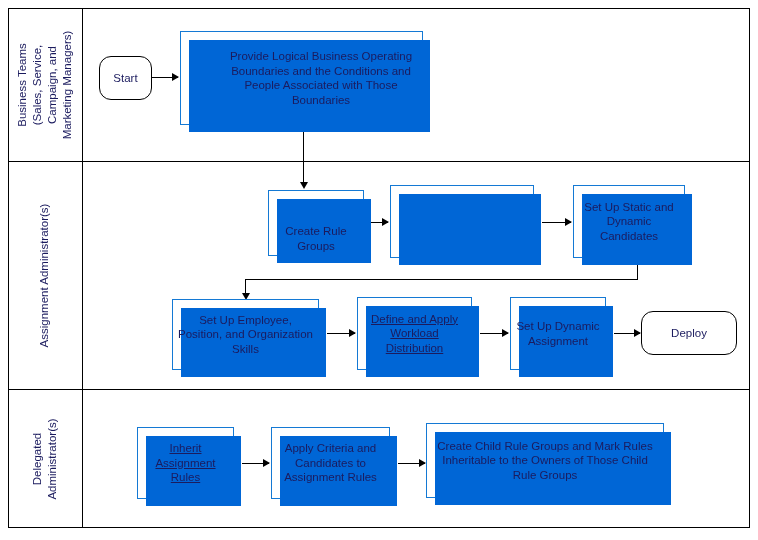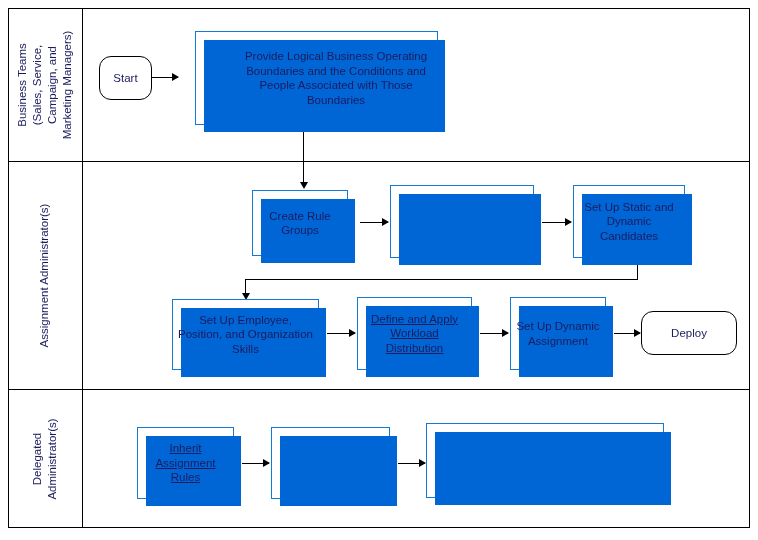--- a/index.html
+++ b/index.html
@@ -152,29 +152,29 @@
     </div>
   </div>
 
   <div class="terminator" style="left:99px;top:56px;width:53px;height:44px;">
     <span>Start</span>
   </div>
 
   <div class="conn-h" style="left:152px;top:77px;width:26px;"></div>
   <div class="arrow-r" style="left:172px;top:73.3px;"></div>
 
-  <div class="node" style="left:195px;top:31px;width:243px;height:94px;padding-left:43px;">
+  <div class="node" style="left:180px;top:31px;width:243px;height:94px;padding-left:43px;">
     <span class="shadow"></span>
     <span class="txt">Provide Logical Business Operating Boundaries and the Conditions and People Associated with Those Boundaries</span>
   </div>
 
   <div class="conn-v" style="left:303px;top:125px;height:60px;"></div>
   <div class="arrow-d" style="left:299.5px;top:182px;"></div>
 
-  <div class="node" style="left:252px;top:190px;width:96px;height:66px;">
+  <div class="node" style="left:268px;top:190px;width:96px;height:66px;align-items:flex-end;">
     <span class="shadow"></span>
     <span class="txt">Create Rule Groups</span>
   </div>
 
   <div class="conn-h" style="left:360px;top:222px;width:28px;"></div>
   <div class="arrow-r" style="left:382px;top:218.3px;"></div>
 
   <div class="node" style="left:390px;top:185px;width:144px;height:73px;">
     <span class="shadow"></span>
   </div>
@@ -223,22 +223,24 @@
   <div class="node" style="left:137px;top:427px;width:97px;height:72px;text-decoration:underline;">
     <span class="shadow"></span>
     <span class="txt">Inherit Assignment Rules</span>
   </div>
 
   <div class="conn-h" style="left:242px;top:462.6px;width:27px;"></div>
   <div class="arrow-r" style="left:263px;top:459px;"></div>
 
   <div class="node" style="left:271px;top:427px;width:119px;height:72px;">
     <span class="shadow"></span>
+    <span class="txt">Apply Criteria and Candidates to Assignment Rules</span>
   </div>
 
   <div class="conn-h" style="left:398px;top:462.6px;width:27px;"></div>
   <div class="arrow-r" style="left:419px;top:459px;"></div>
 
   <div class="node" style="left:426px;top:423px;width:238px;height:75px;">
     <span class="shadow"></span>
+    <span class="txt">Create Child Rule Groups and Mark Rules Inheritable to the Owners of Those Child Rule Groups</span>
   </div>
 
 </div>
 
 </body></html>

